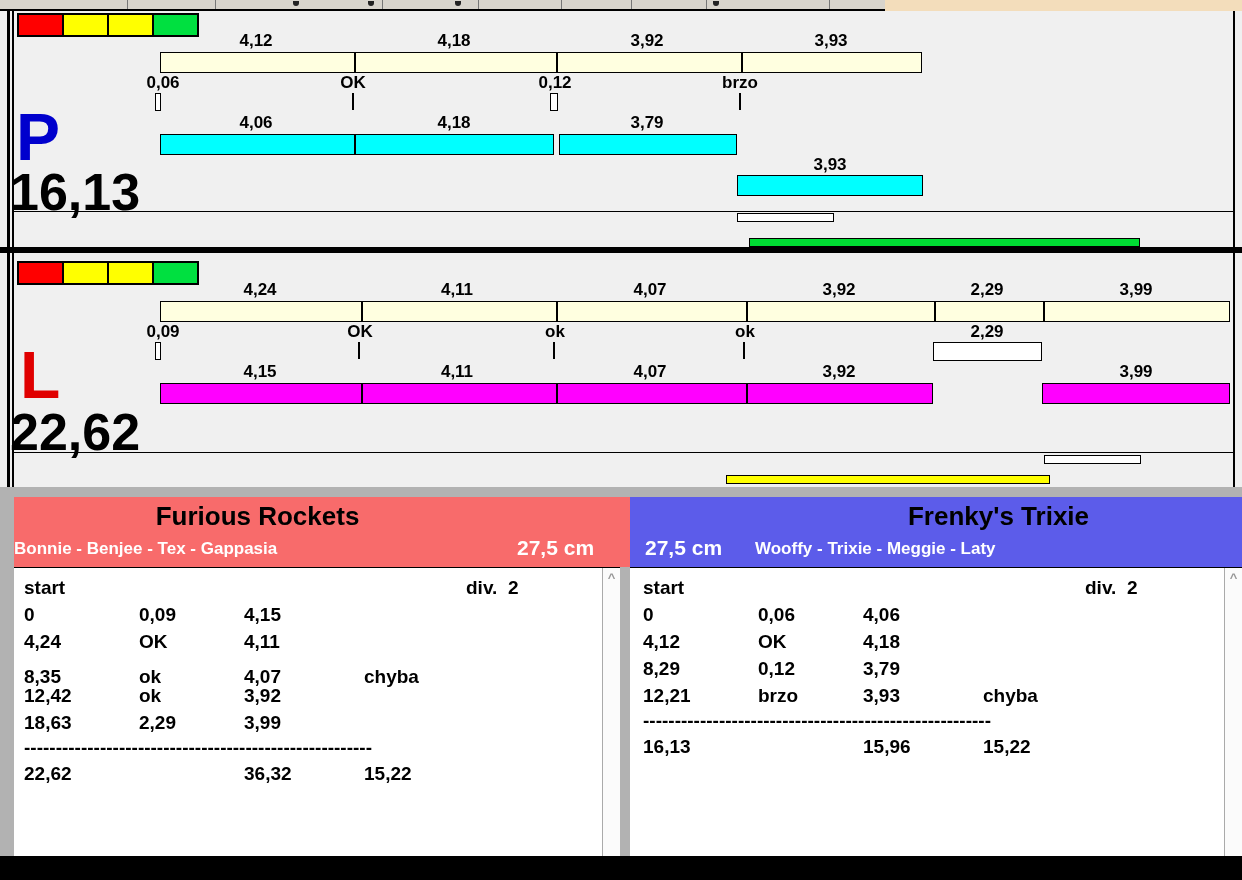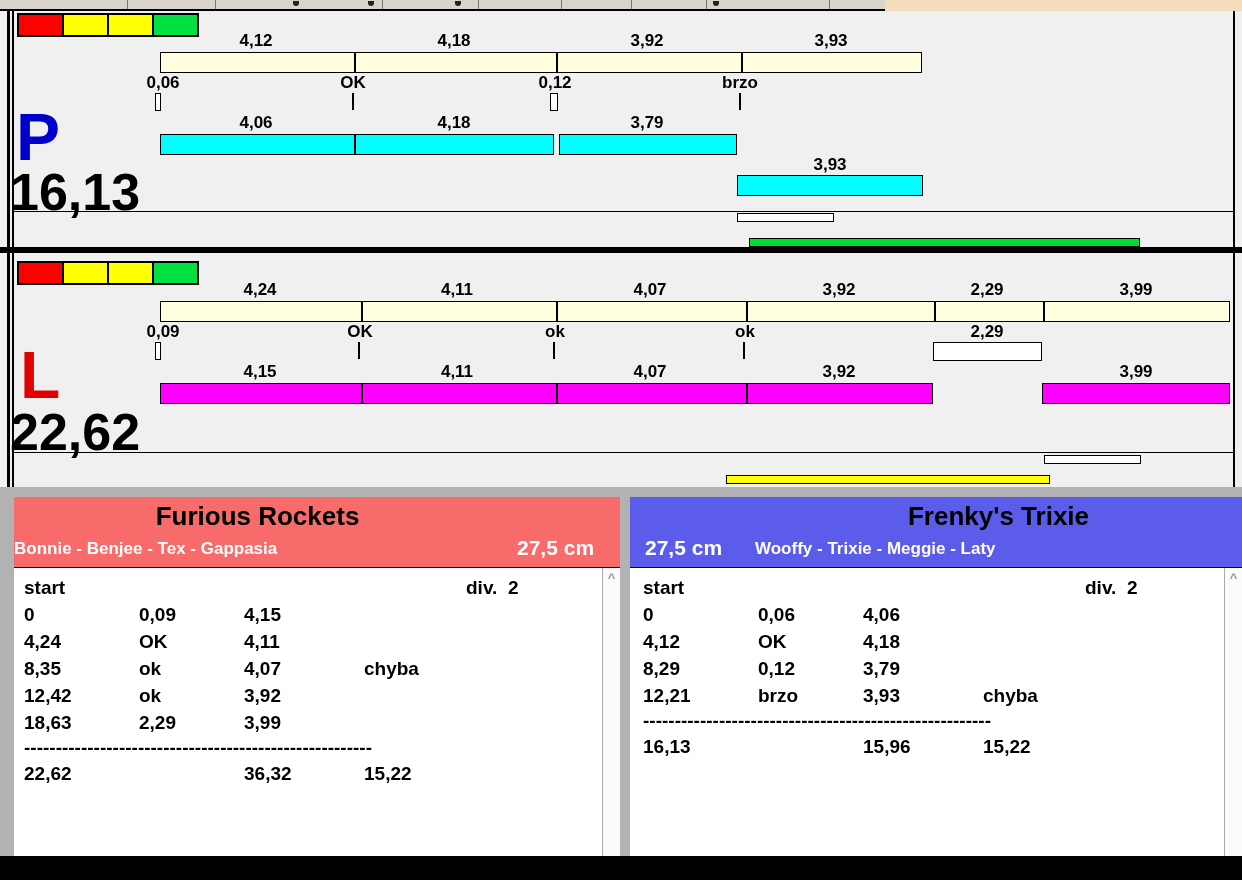--- a/index.html
+++ b/index.html
@@ -38,21 +38,21 @@
   .hline{position:absolute;height:1px;background:#000;}
   .lane-letter{position:absolute;font-weight:bold;font-size:66px;line-height:1;}
   .lane-total{position:absolute;font-weight:bold;font-size:52px;line-height:1;color:#000;}
 
   .thick-divider{position:absolute;left:0;width:1242px;height:6px;background:#000;}
   .grayband{position:absolute;left:0;top:487px;width:1242px;height:10px;background:#b2b2b2;}
   .bottom-area{position:absolute;left:0;top:497px;width:1242px;height:359px;background:#b2b2b2;}
   .blackstrip{position:absolute;left:0;top:856px;width:1242px;height:24px;background:#000;}
 
   .team-header{position:absolute;top:497px;height:70px;}
-  .team-header.red{background:var(--header-red);}
+  .team-header.red{background:var(--header-red);padding-left:31px;}
   .team-header.blue{background:var(--header-blue);}
   .team-title{position:absolute;top:4px;width:487px;text-align:center;font-size:26px;font-weight:bold;color:#000;white-space:nowrap;}
   .team-dogs{position:absolute;top:42px;width:487px;text-align:left;font-size:17px;font-weight:bold;color:#fff;white-space:nowrap;}
   .jump{position:absolute;top:39px;font-size:21px;font-weight:bold;color:#fff;white-space:nowrap;}
 
   .clock{position:absolute;left:497px;top:495px;width:258px;height:37px;background:#fff;color:#000;
          font-size:24px;line-height:37px;text-align:center;white-space:nowrap;}
 
   .tablebox{position:absolute;top:567px;height:289px;background:#fff;border-top:1px solid #000;}
   .trow{position:absolute;left:0;width:100%;height:24px;}
@@ -217,21 +217,21 @@
       <span class="tcell" style="left:125px">0,09</span>
       <span class="tcell" style="left:230px">4,15</span>
       <span class="tcell" style="left:350px"></span>
     </div>
     <div class="trow" style="top:63px">
       <span class="tcell" style="left:10px">4,24</span>
       <span class="tcell" style="left:125px">OK</span>
       <span class="tcell" style="left:230px">4,11</span>
       <span class="tcell" style="left:350px"></span>
     </div>
-    <div class="trow" style="top:90px">
+    <div class="trow" style="top:98px">
       <span class="tcell" style="left:10px">8,35</span>
       <span class="tcell" style="left:125px">ok</span>
       <span class="tcell" style="left:230px">4,07</span>
       <span class="tcell" style="left:350px">chyba</span>
     </div>
     <div class="trow" style="top:117px">
       <span class="tcell" style="left:10px">12,42</span>
       <span class="tcell" style="left:125px">ok</span>
       <span class="tcell" style="left:230px">3,92</span>
       <span class="tcell" style="left:350px"></span>

